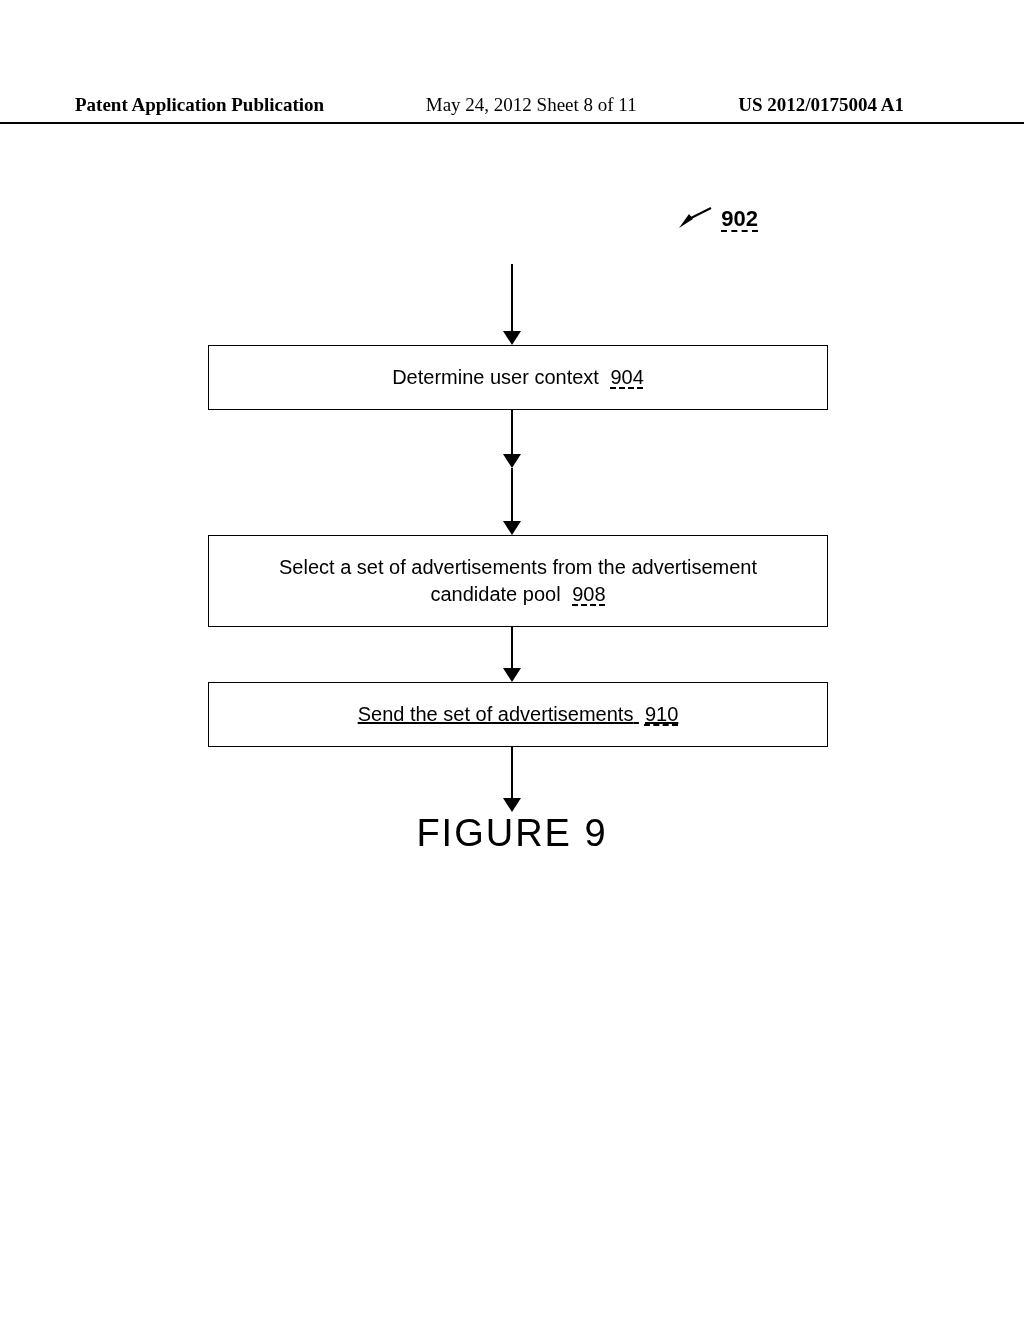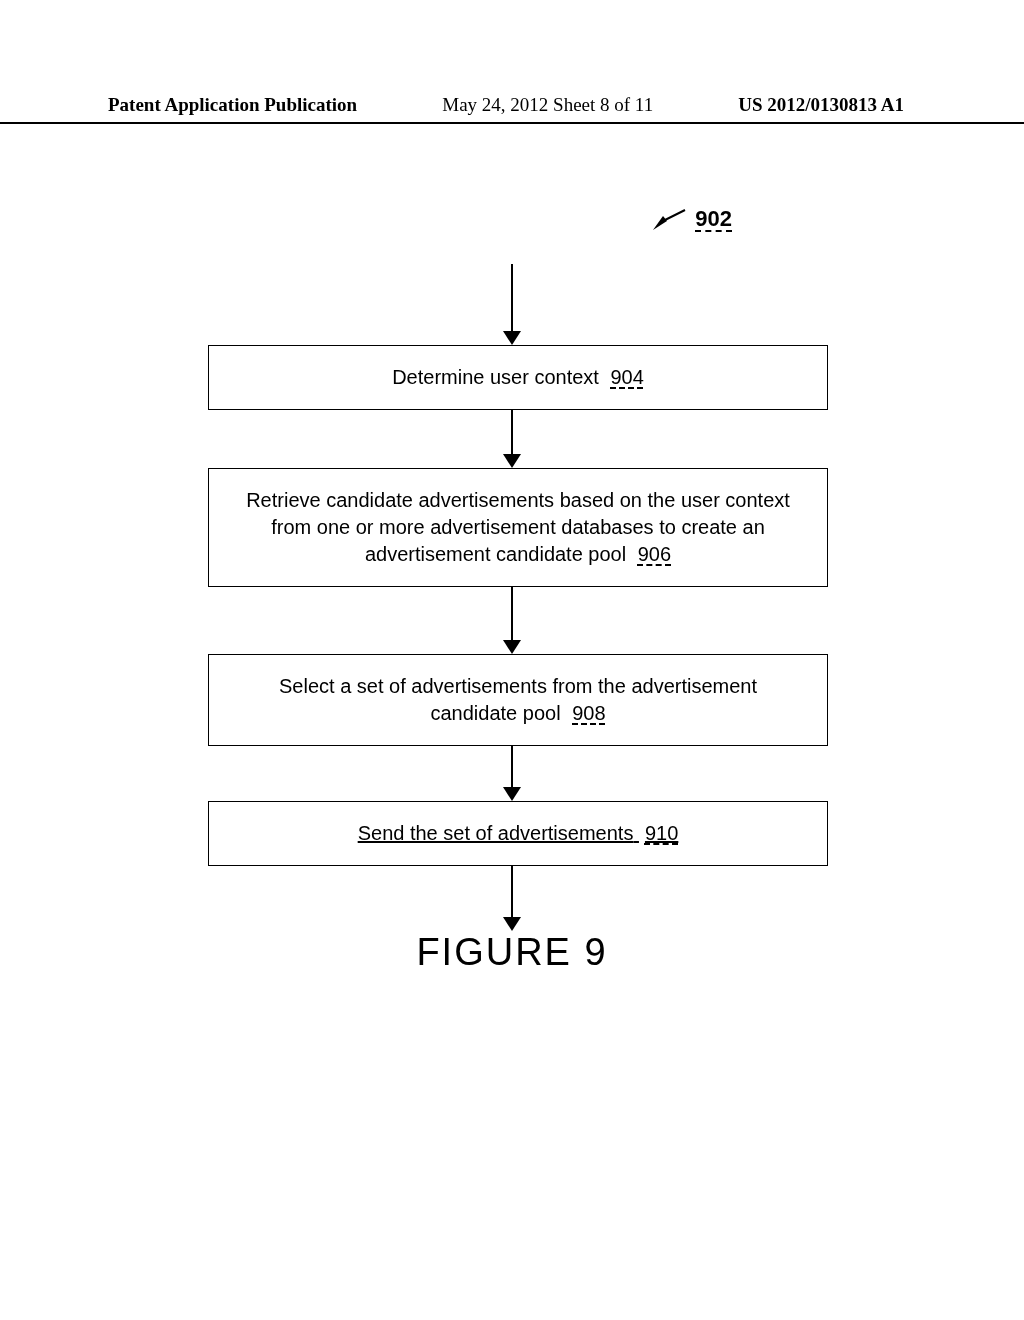--- a/index.html
+++ b/index.html
@@ -11,21 +11,21 @@
       width: 1024px;
       height: 1320px;
       background: white;
       font-family: Arial, Helvetica, sans-serif;
       position: relative;
     }
     .header {
       display: flex;
       justify-content: space-between;
       align-items: baseline;
-      padding: 82px 120px 6px 108px;
+      padding: 82px 120px 6px 75px;
       border-bottom: 2px solid #000;
       margin: 0 0 0 0;
     }
     .header-left {
       font-family: "Times New Roman", Times, serif;
       font-weight: bold;
       font-size: 19px;
     }
     .header-center {
       font-family: "Times New Roman", Times, serif;
@@ -38,23 +38,23 @@
       font-size: 19px;
     }
     .diagram-container {
       position: relative;
       width: 100%;
       padding-top: 60px;
     }
     .reference-label {
       position: absolute;
       top: 82px;
-      right: 292px;
+      right: 266px;
       display: flex;
-      align-items: center;
+      align-items: flex-start;
     }
     .reference-label svg {
       margin-right: 8px;
     }
     .reference-num {
       font-size: 22px;
       font-weight: bold;
       text-decoration: underline;
       text-underline-offset: 4px;
       text-decoration-style: dashed;
@@ -112,21 +112,21 @@
       flex-direction: column;
       align-items: center;
     }
   </style>
 </head>
 <body>
 
 <div class="header">
   <span class="header-left">Patent Application Publication</span>
   <span class="header-center">May 24, 2012  Sheet 8 of 11</span>
-  <span class="header-right">US 2012/0130813 A1</span>
+  <span class="header-right">US 2012/0175004 A1</span>
 </div>
 
 <div class="diagram-container">
 
   <div class="reference-label">
     <svg width="34" height="22">
       <polygon points="0,22 14,13 10,8" fill="#000"></polygon>
       <line x1="10" y1="13" x2="32" y2="2" stroke="#000" stroke-width="2"></line>
     </svg>
     <span class="reference-num">902</span>
@@ -144,26 +144,20 @@
         <span class="box-text">Determine user context</span>
         <span class="box-ref">904</span>
       </div>
     </div>
 
     <div class="connector">
       <div class="arrow-segment" style="height:45px;"></div>
       <div class="arrow-head"></div>
     </div>
 
-    <div class="flow-box" style="min-height:110px;">
-      <div>
-        <span class="box-text">Retrieve candidate advertisements based on the user context from one or more advertisement databases to create an advertisement candidate pool</span>
-        <span class="box-ref">906</span>
-      </div>
-    </div>
 
     <div class="connector">
       <div class="arrow-segment" style="height:54px;"></div>
       <div class="arrow-head"></div>
     </div>
 
     <div class="flow-box" style="min-height:84px;">
       <div>
         <span class="box-text">Select a set of advertisements from the advertisement candidate pool</span>
         <span class="box-ref">908</span>

